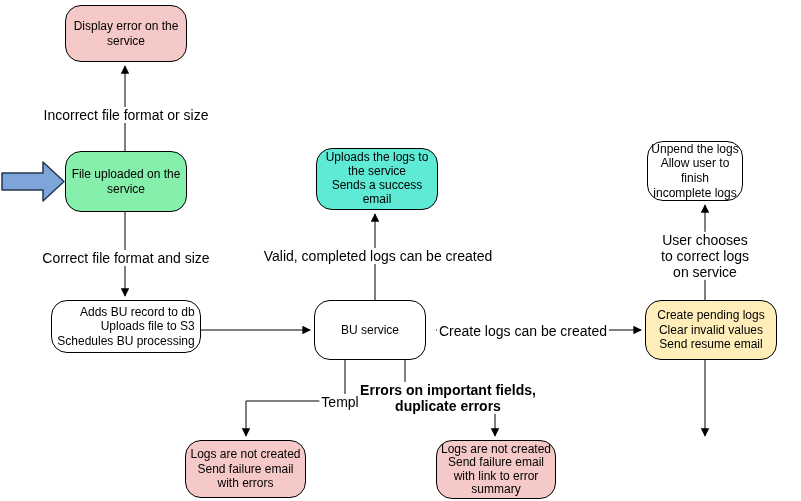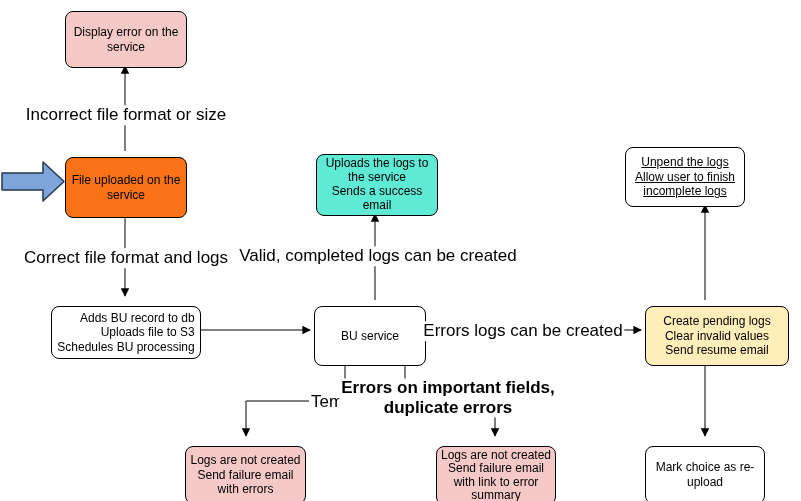--- a/index.html
+++ b/index.html
@@ -14,56 +14,55 @@
   }
   .edges-layer {
     position: absolute;
     left: 0; top: 0;
     width: 801px; height: 501px;
   }
   .node {
     position: absolute;
     box-sizing: border-box;
     border: 1px solid #000000;
-    border-radius: 8px;
+    border-radius: 16px;
     display: flex;
     align-items: center;
     justify-content: center;
     text-align: center;
     white-space: pre-line;
     font-size: 12px;
     line-height: 1.22;
     padding: 2px 3px;
-    margin-top: 6px;
   }
   .fill-pink   { background: #f5c9c7; }
-  .fill-blue   { background: #f97316; }
+  .fill-blue   { background: #86efac; }
   .fill-green  { background: #5eead4; }
   .fill-yellow { background: #ffeeba; }
   .fill-white  { background: #ffffff; }
 
   .edge-label {
     position: absolute;
     transform: translate(-50%, -50%);
     background: #ffffff;
-    font-size: 17px;
+    font-size: 14px;
     line-height: 1.15;
     white-space: pre-line;
     text-align: center;
     padding: 0 2px;
   }
 
   
   #n-display-error   { left: 65px;  top: 5px;   width: 122px; height: 57px; }
   #n-file-uploaded   { left: 65px;  top: 151px; width: 122px; height: 61px; }
   #n-adds-bu         { left: 51px;  top: 300px; width: 150px; height: 53px; text-align: right; }
   #n-bu-service      { left: 314px; top: 300px; width: 112px; height: 60px; }
   #n-uploads-logs    { left: 316px; top: 148px; width: 122px; height: 62px; line-height: 1.15; }
-  #n-unpend-logs     { left: 625px; top: 141px; width: 120px; height: 60px; text-decoration: underline; }
-  #n-create-pending  { left: 645px; top: 300px; width: 144px; height: 60px; }
+  #n-unpend-logs     { left: 647px; top: 141px; width: 96px; height: 60px; }
+  #n-create-pending  { left: 645px; top: 300px; width: 132px; height: 60px; }
   #n-mark-choice     { left: 645px; top: 440px; width: 120px; height: 58px; }
   #n-logs-errors     { left: 185px; top: 440px; width: 121px; height: 58px; }
   #n-logs-summary    { left: 436px; top: 440px; width: 120px; height: 59px; line-height: 1.12; }
 
   
   #l-incorrect    { left: 126px; top: 115px; }
   #l-correct      { left: 126px; top: 258px; }
   #l-valid        { left: 378px; top: 256px; }
   #l-partial      { left: 523px; top: 331px; }
   #l-user-chooses { left: 705px; top: 256px; }
@@ -115,31 +114,30 @@
   <div class="node fill-green" id="n-uploads-logs">Uploads the logs to
 the service
 Sends a success
 email</div>
   <div class="node fill-white" id="n-unpend-logs">Unpend the logs
 Allow user to finish
 incomplete logs</div>
   <div class="node fill-yellow" id="n-create-pending">Create pending logs
 Clear invalid values
 Send resume email</div>
-  <div class="node fill-white" id="n-mark-choice">Mark choice as re-
-upload</div>
   <div class="node fill-pink" id="n-logs-errors">Logs are not created
 Send failure email
 with errors</div>
   <div class="node fill-pink" id="n-logs-summary">Logs are not created
 Send failure email
 with link to error
 summary</div>
 
   <div class="edge-label" id="l-incorrect">Incorrect file format or size</div>
-  <div class="edge-label" id="l-correct">Correct file format and logs</div>
+  <div class="edge-label" id="l-correct">Correct file format and size</div>
   <div class="edge-label" id="l-valid">Valid, completed logs can be created</div>
-  <div class="edge-label" id="l-partial">Errors logs can be created</div>
+  <div class="edge-label" id="l-partial">Create logs can be created</div>
+  <div class="edge-label" id="l-user-chooses">User chooses to correct logs on service</div>
   <div class="edge-label" id="l-template">Template errors</div>
   <div class="edge-label" id="l-errors-fields">Errors on important fields,
 duplicate errors</div>
 
 </div>
 
 </body></html>

